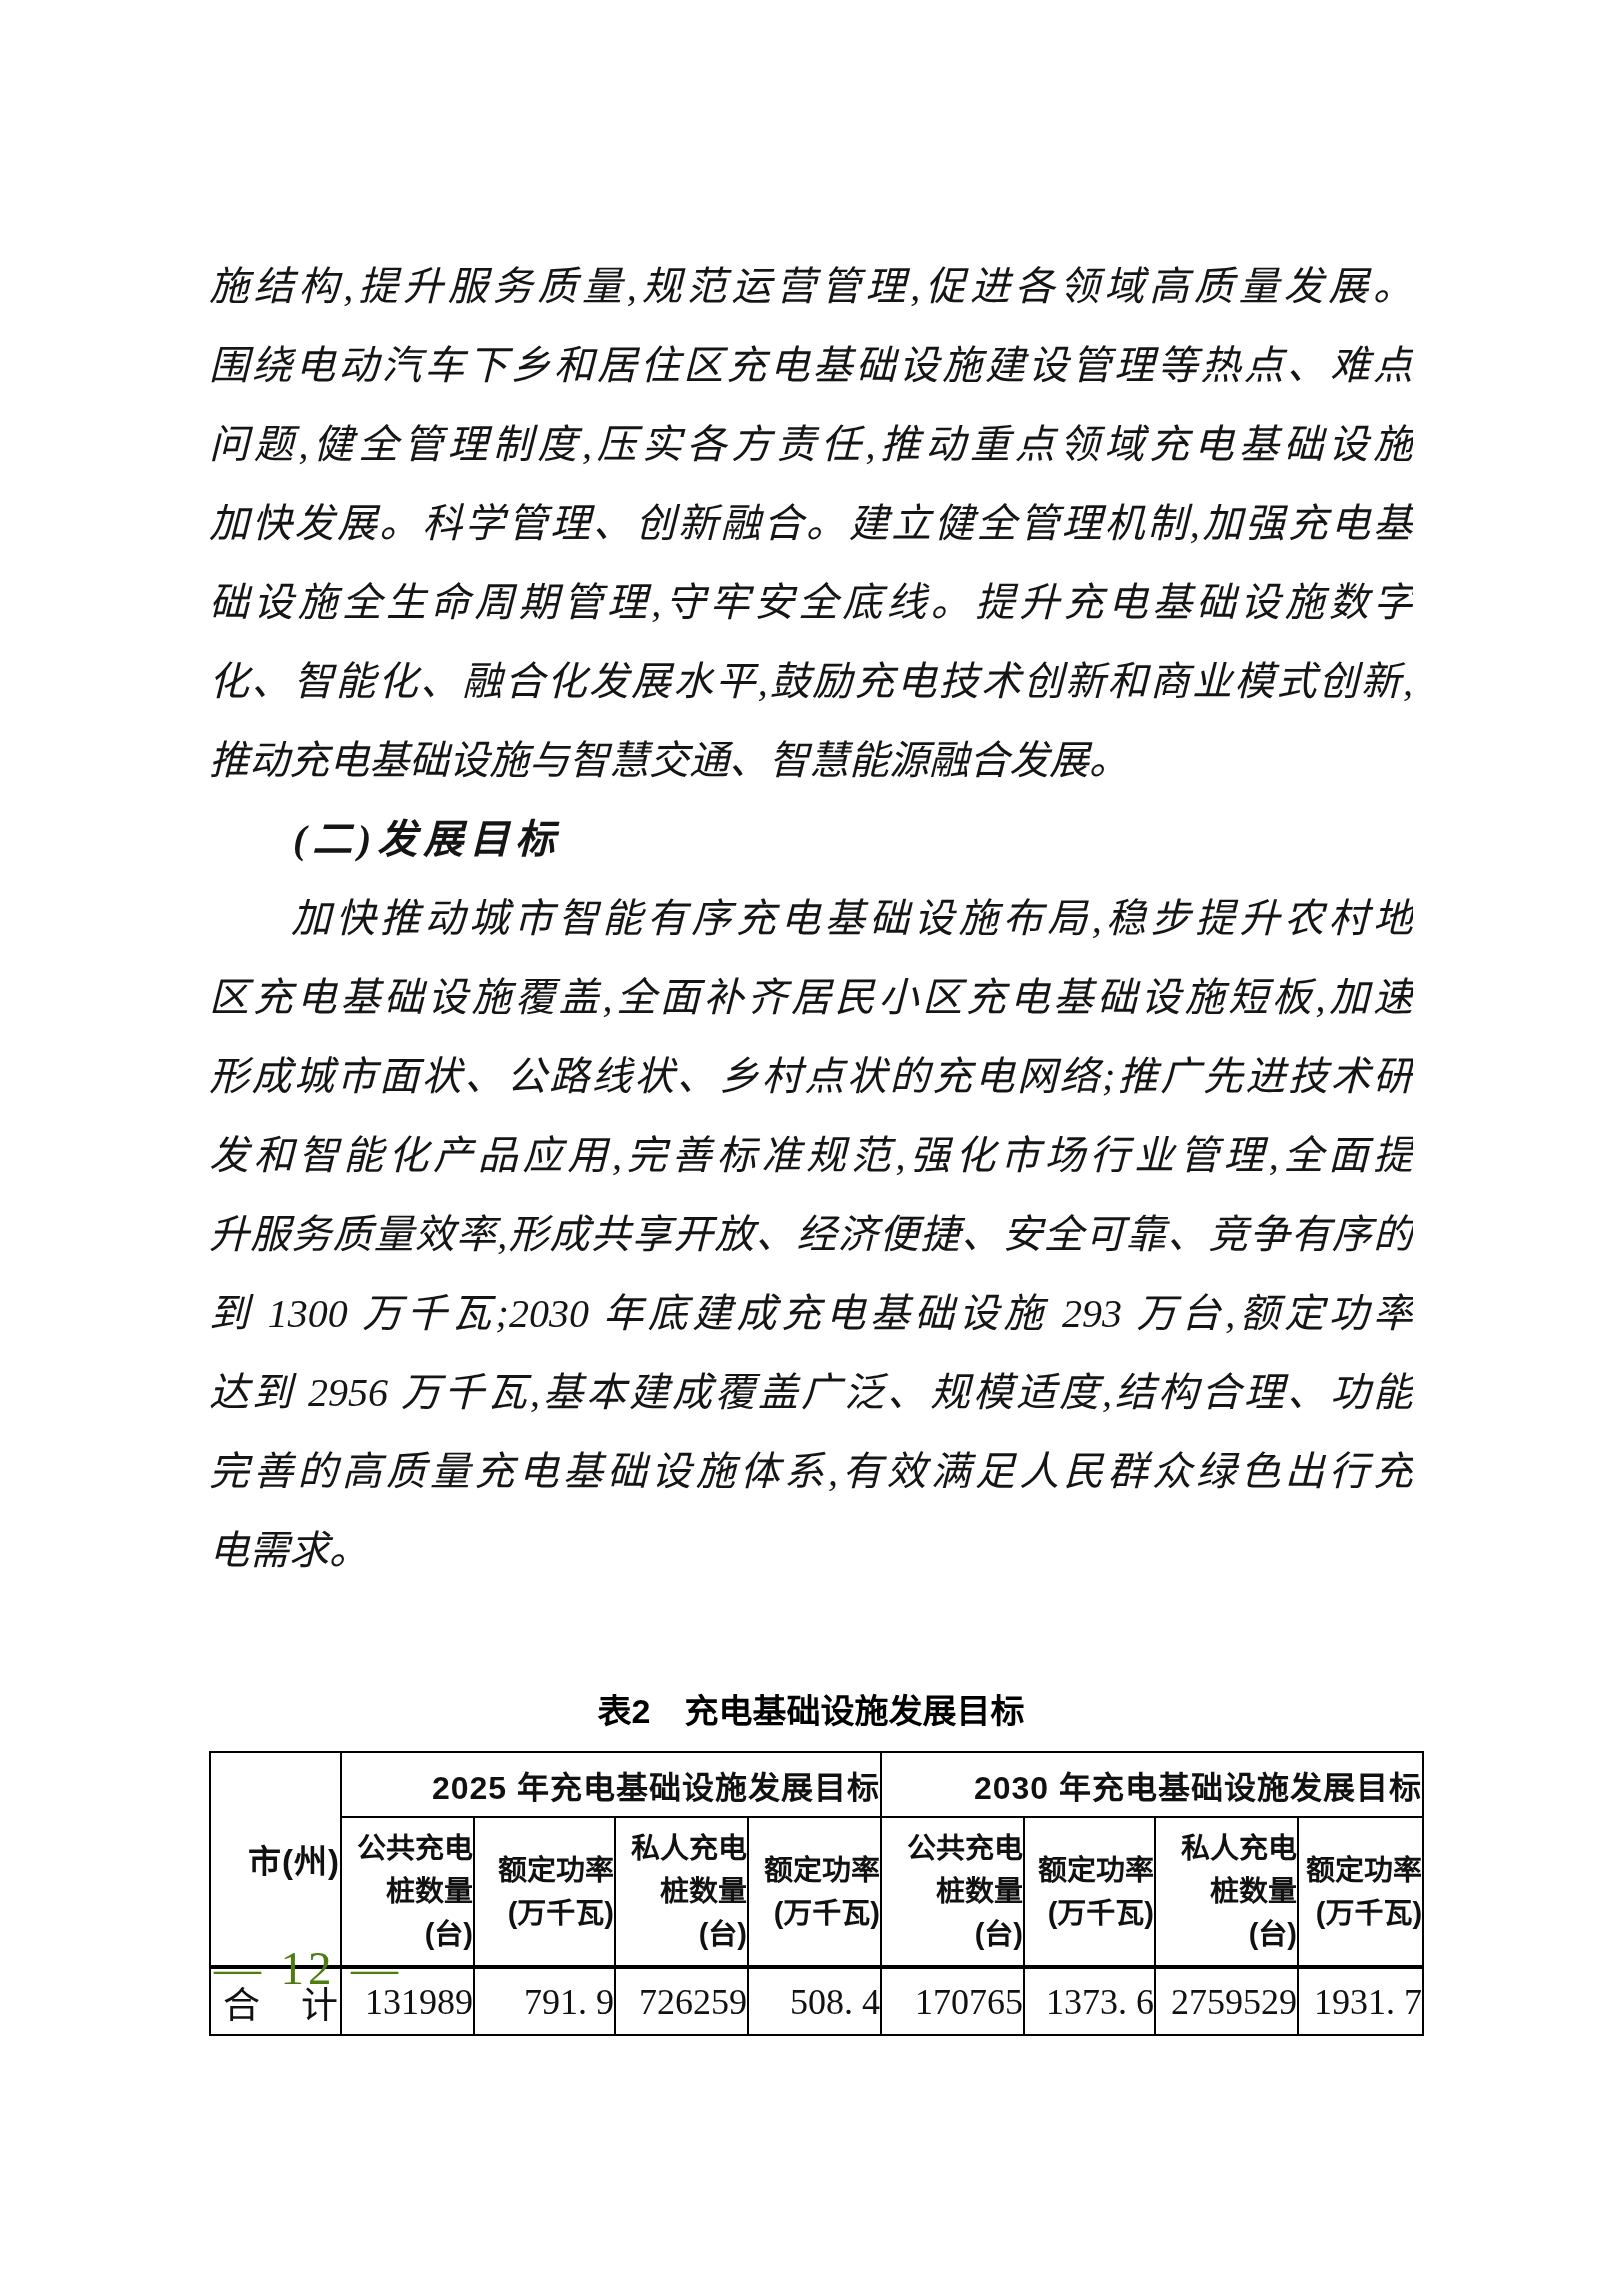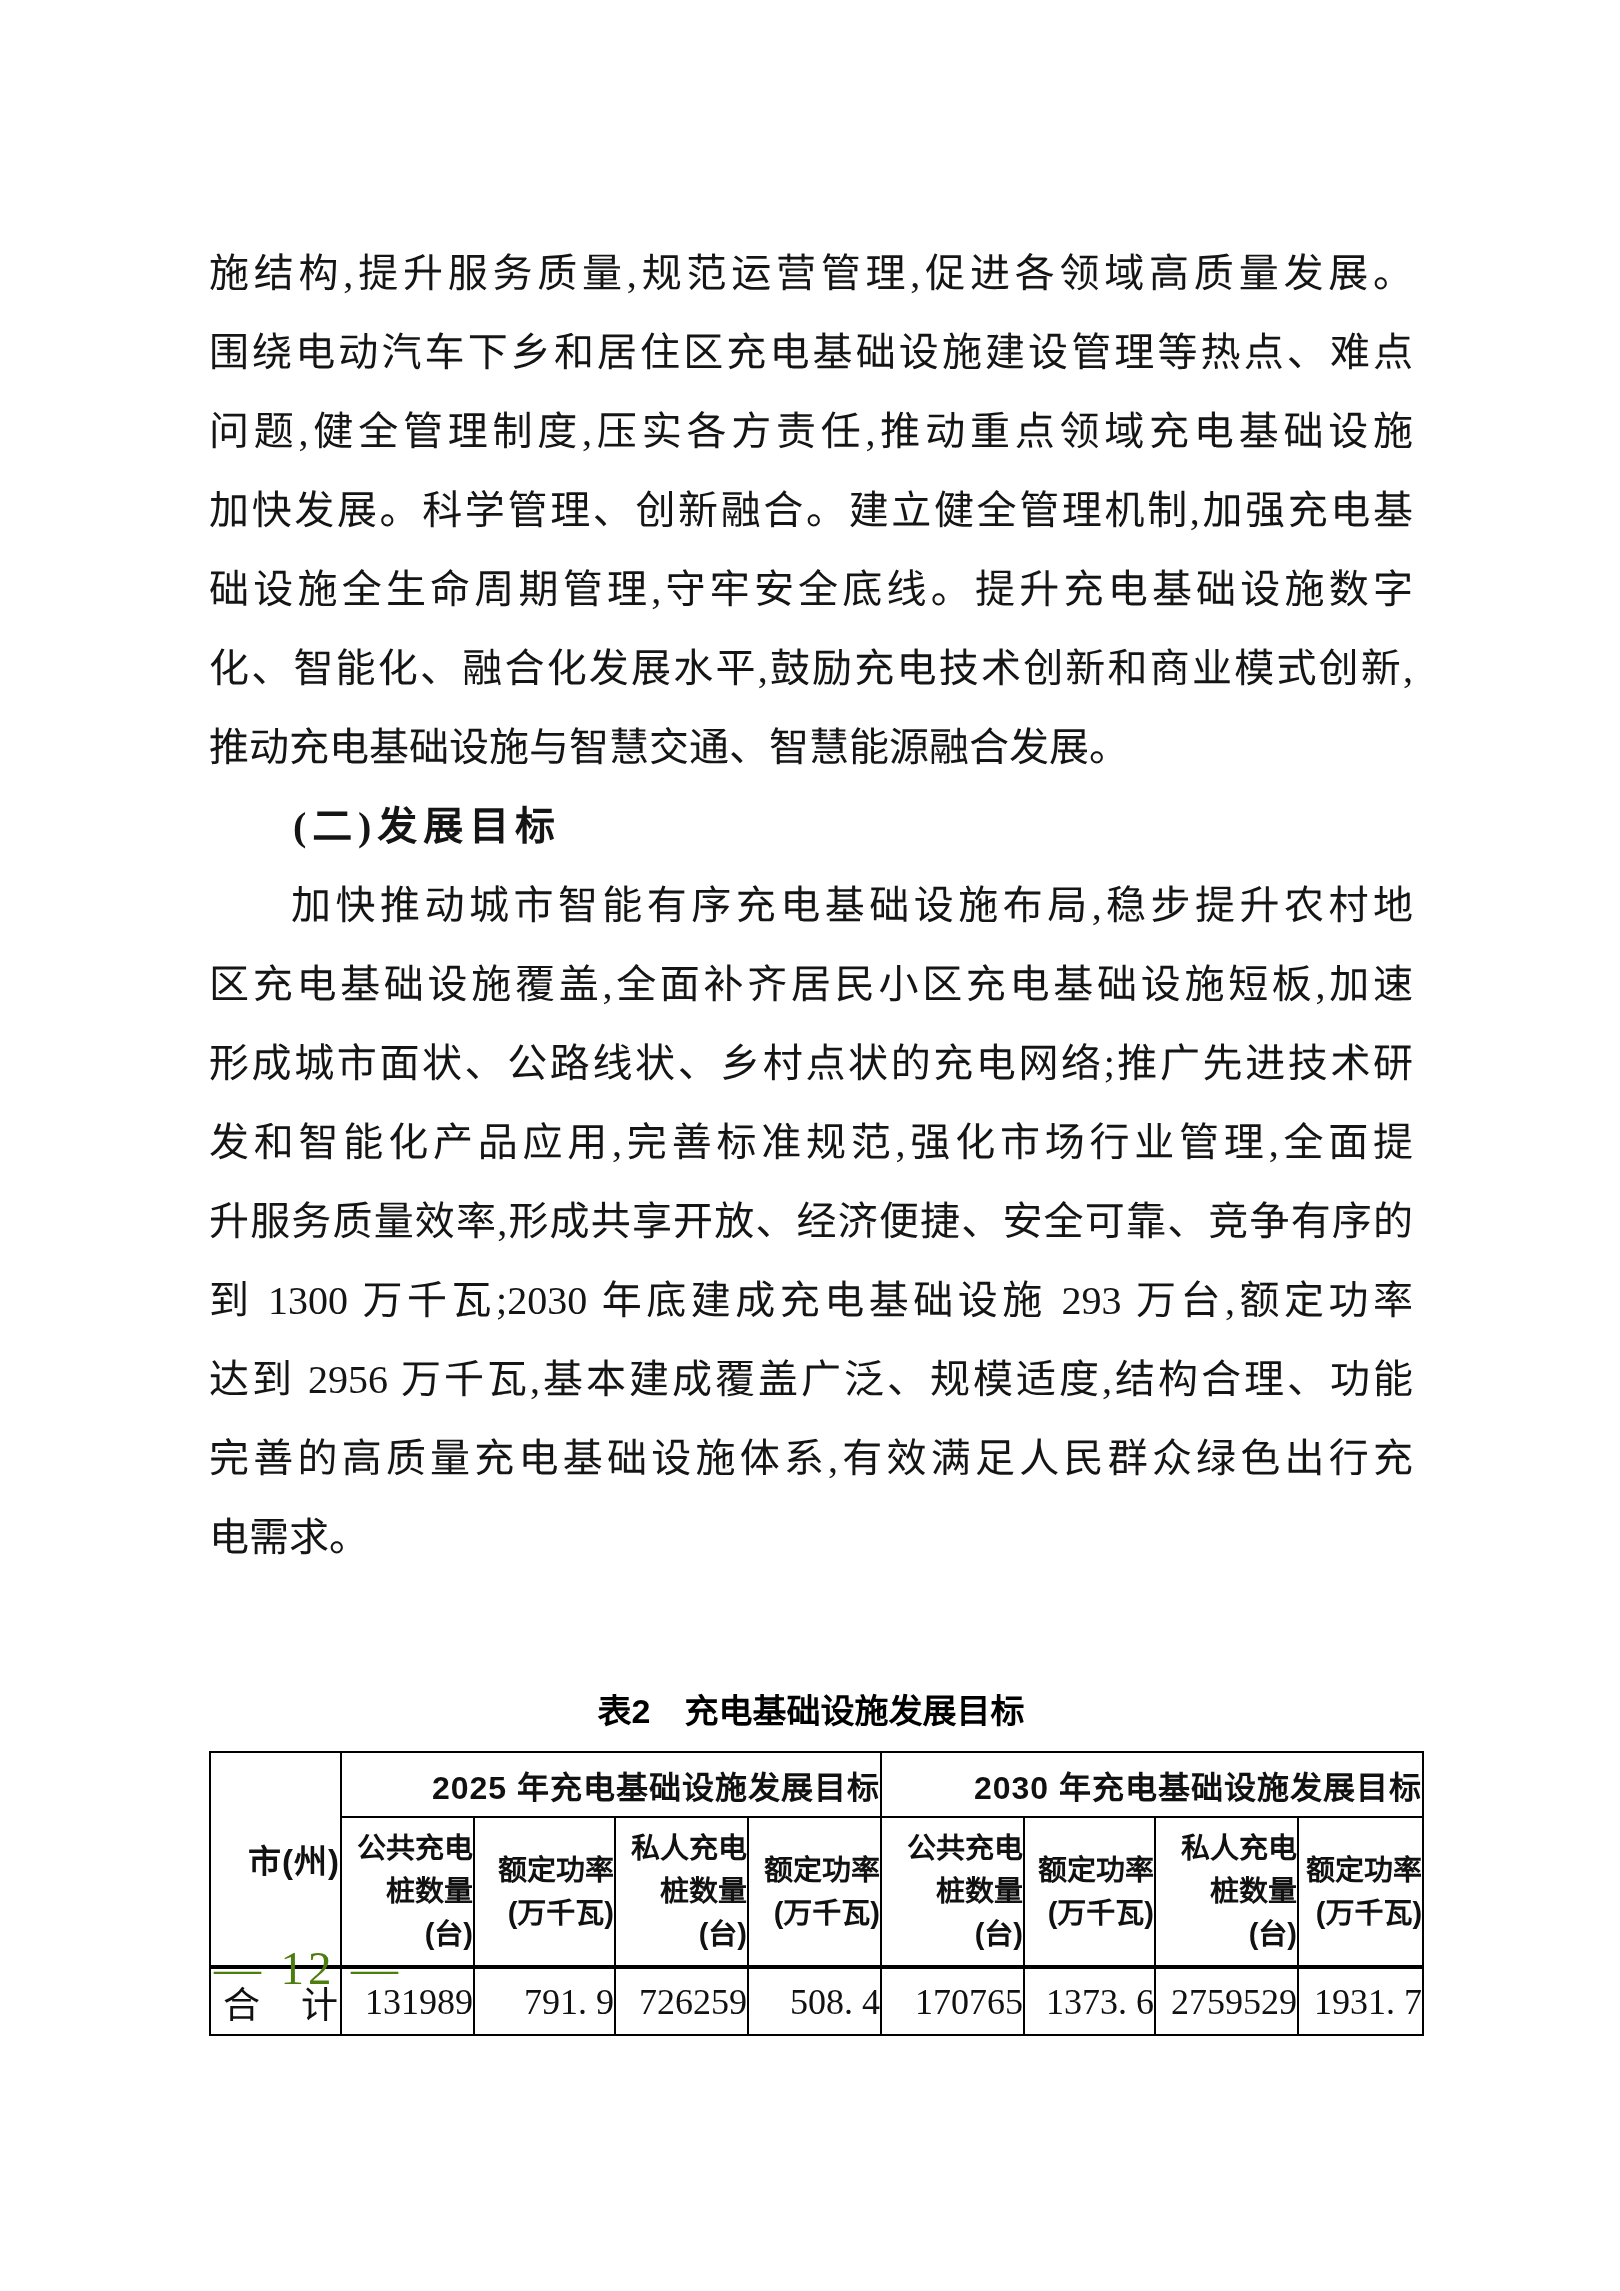--- a/index.html
+++ b/index.html
@@ -7,22 +7,23 @@
     position:relative;
     width:1620px; height:2292px;
     background:#ffffff;
     overflow:hidden;
     font-family:"Liberation Serif","DejaVu Serif",serif;
     color:#111111;
   }
   
   .textblock {
     position:absolute;
-    left:209px; top:234px;
+    left:209px; top:247px;
     width:1204px;
+    font-style:italic;
   }
   .line {
     height:79px;
     line-height:79px;
     font-size:40px;
     letter-spacing:0px;
     white-space:nowrap;
     color:#151515;
   }
   .line.justify {

